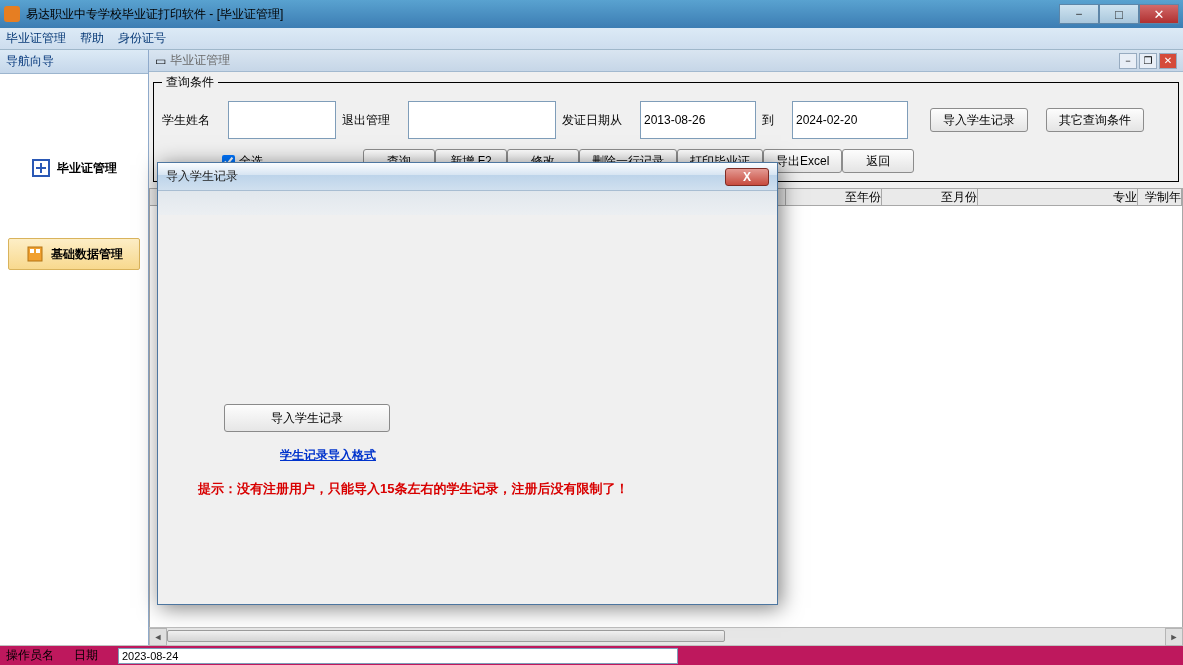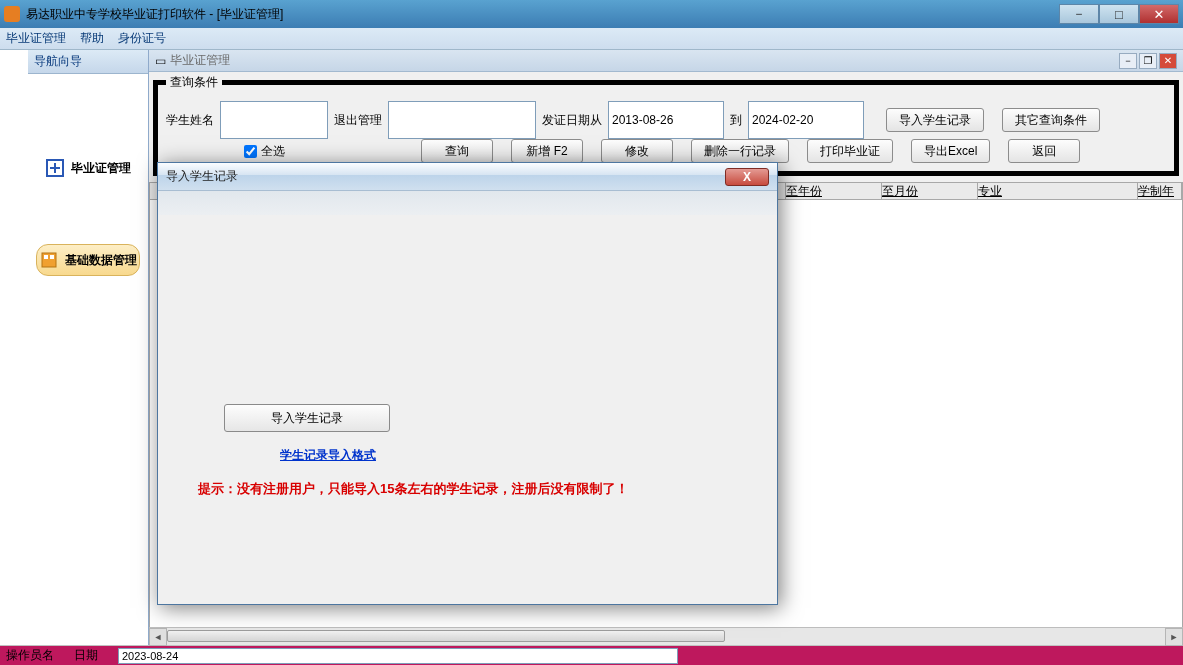--- a/index.html
+++ b/index.html
@@ -14,49 +14,49 @@
   .titlebar .winbtns .wb.close { background:linear-gradient(to bottom,#d26a6a,#b03030); color:#fff; }
 
   
   .menubar { height:22px; background:linear-gradient(to bottom,#dceaf6,#cdddee); display:flex; align-items:center; padding:0 6px; border-bottom:1px solid #9fb7ca; }
   .menubar .mitem { margin-right:14px; color:#083a77; cursor:pointer; }
 
   
   .client { display:flex; height:calc(665px - 28px - 22px - 20px); position:relative; }
 
   
-  .leftnav { width:149px; background:#fff; border-right:1px solid #8faacb; display:flex; flex-direction:column;padding-left:28px; }
+  .leftnav { width:149px; background:#fff; border-right:1px solid #8faacb; display:flex; flex-direction:column; }
   .leftnav .hdr { background:linear-gradient(to bottom,#dceaf6,#c5d7ea); padding:3px 6px; border-bottom:1px solid #9cb5ce; color:#0a3b7e; }
   .leftnav .navpad { flex:1; background:#fff; position:relative; }
   .navbtn { position:absolute; left:8px; right:8px; height:32px; display:flex; align-items:center; justify-content:center; font-size:14px; font-weight:bold; }
   .navbtn.a { top:78px; }
-  .navbtn.b { top:170px; background:linear-gradient(to bottom,#fdeec6,#f8d98e); border:1px solid #d9b35c; border-radius:12px; }
+  .navbtn.b { top:164px; background:linear-gradient(to bottom,#fdeec6,#f8d98e); border:1px solid #d9b35c; border-radius:2px; }
   .navbtn .ic { width:20px; height:20px; margin-right:6px; display:inline-flex; align-items:center; justify-content:center; }
 
   
   .workarea { flex:1; position:relative; background:#97b6d4; }
   .mdi-title { height:22px; background:linear-gradient(to bottom,#d9e5f1,#c6d6e7); display:flex; align-items:center; padding:0 6px; border-bottom:1px solid #a2b9cf; }
   .mdi-title .t { color:#6a6a6a; }
   .mdi-title .mdibtns { margin-left:auto; display:flex; }
   .mdi-title .mb { width:18px; height:16px; background:#e8eef6; border:1px solid #97abc0; margin-left:2px; display:flex; align-items:center; justify-content:center; font-size:10px; }
   .mdi-title .mb.close { background:#d54b3a; color:#fff; }
 
   .formarea { position:absolute; left:0; right:0; top:22px; bottom:0; background:#f0f0f0; }
 
-  fieldset.query { margin:2px 4px 0; border:5px solid #000000; padding:0 8px 8px; }
+  fieldset.query { margin:2px 4px 0; border:1px solid #000000; padding:0 8px 8px; }
   fieldset.query legend { padding:0 4px; }
   .row1 { display:flex; align-items:center; margin-top:10px; gap:6px; }
   .row1 label { white-space:nowrap; }
-  .tin { height:20px; border:1px solid #7f9db9; background:#fff; padding:18px 3px; }
+  .tin { height:20px; border:1px solid #7f9db9; background:#fff; padding:18px 3px;margin-left:12px; }
   .btn { height:24px; padding:0 12px; background:linear-gradient(to bottom,#fdfdfd,#e4e4e4); border:1px solid #8c8c8c; border-radius:3px; cursor:pointer; display:inline-flex; align-items:center; justify-content:center; }
-  .row2 { display:flex; align-items:center; gap:18px; }
+  .row2 { display:flex; align-items:center; margin-top:10px; }
   .row2 .spacer { width:60px; }
 
   .gridhdr { margin-top:6px; height:18px; background:#eaeaea; border:1px solid #a8a8a8; display:flex; position:relative; }
-  .gridhdr .cell { border-right:1px solid #a8a8a8; text-align:left; line-height:16px; height:100%; overflow:hidden;text-decoration:underline; }
+  .gridhdr .cell { border-right:1px solid #a8a8a8; text-align:right; line-height:16px; height:100%; overflow:hidden; }
   .gridbody { height:430px; background:#fff; border:1px solid #a8a8a8; border-top:none; }
 
   .hscroll { position:absolute; left:0; right:0; bottom:0; height:18px; background:#e7e7e7; border-top:1px solid #bdbdbd; }
   .hscroll .thumb { position:absolute; left:18px; top:2px; width:54%; height:12px; background:linear-gradient(to bottom,#f2f2f2,#d5d5d5); border:1px solid #9d9d9d; border-radius:2px; }
   .hscroll .arrow { position:absolute; top:0; width:18px; height:18px; background:#e0e0e0; border:1px solid #b5b5b5; display:flex; align-items:center; justify-content:center; font-size:9px; color:#555; }
   .hscroll .arrow.l { left:0; }
   .hscroll .arrow.r { right:0; }
 
   
   .statusbar { height:20px; background:#be185d; border-top:1px solid #c1c1c1; display:flex; align-items:center; padding:0 6px; gap:20px; }

